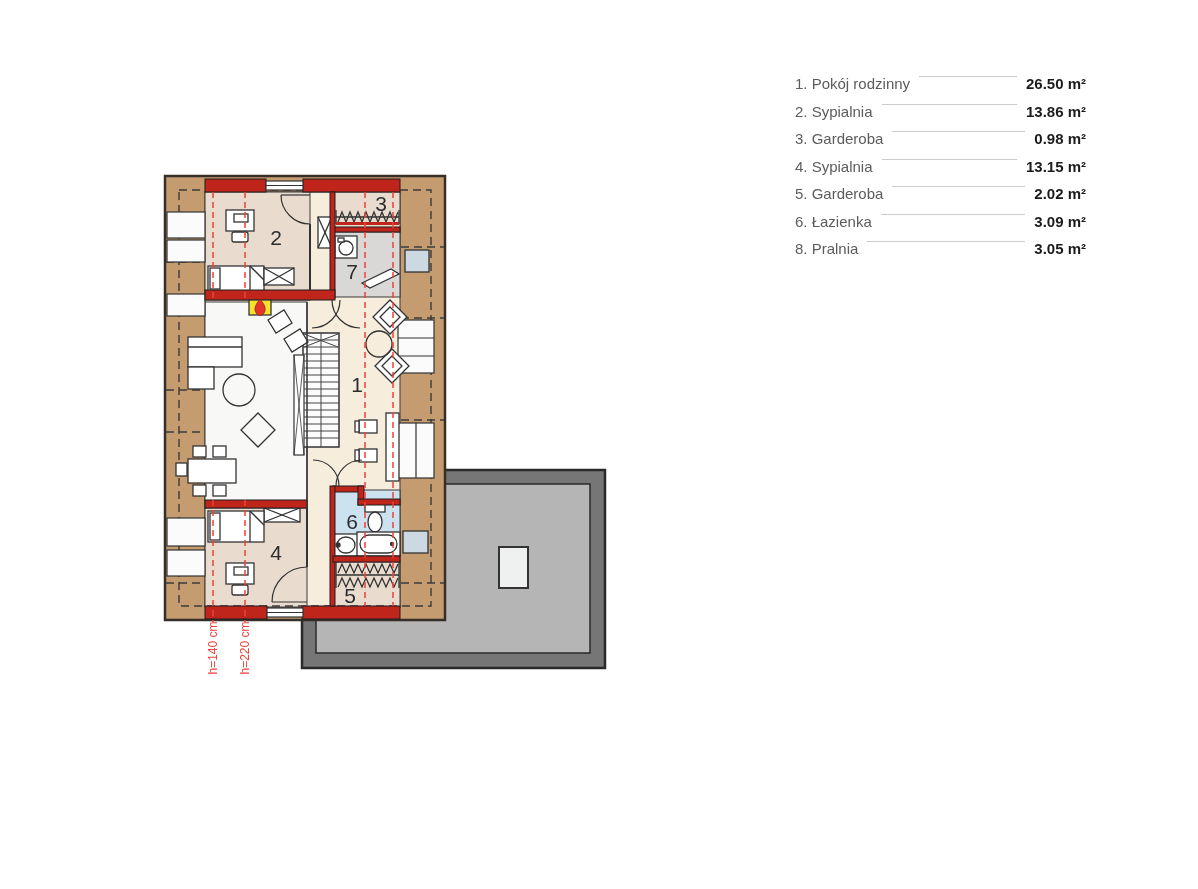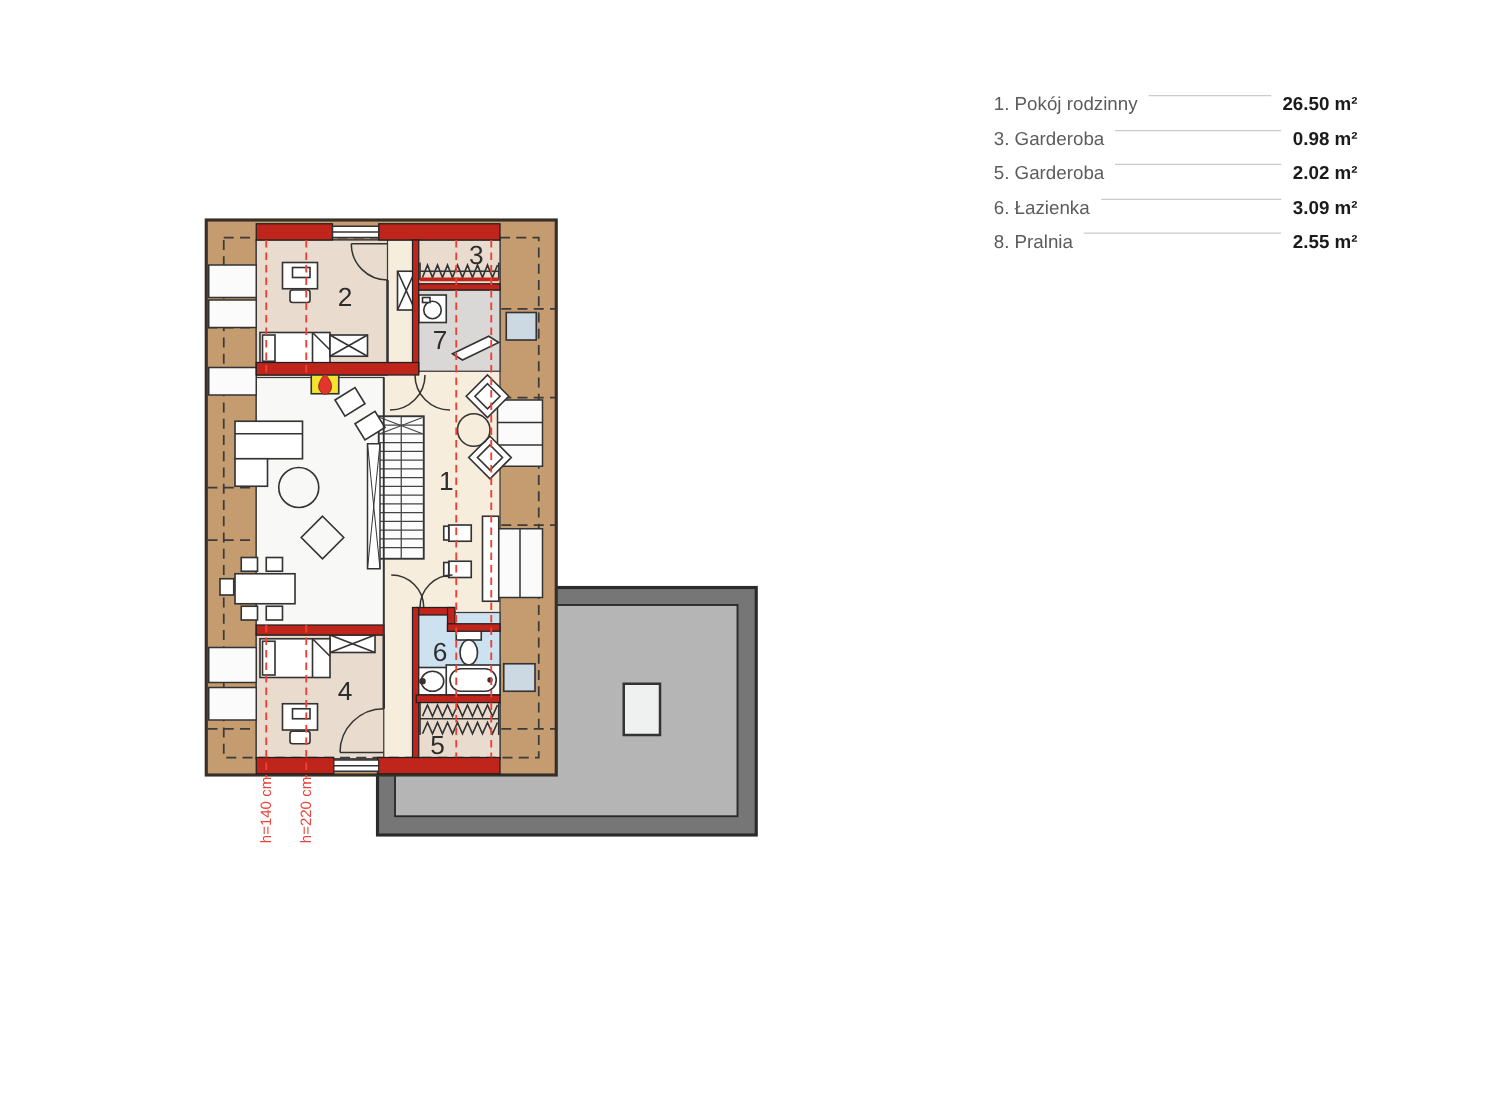--- a/index.html
+++ b/index.html
@@ -240,34 +240,44 @@
     </g>
   </svg>
 
   <div class="legend">
     <div class="legend-row">
       <span class="legend-label">1. Pokój rodzinny</span>
       <span class="legend-line"></span>
       <span class="legend-area">26.50 m²</span>
     </div>
     <div class="legend-row">
+      <span class="legend-label">2. Sypialnia</span>
+      <span class="legend-line"></span>
+      <span class="legend-area">13.86 m²</span>
+    </div>
+    <div class="legend-row">
       <span class="legend-label">3. Garderoba</span>
       <span class="legend-line"></span>
       <span class="legend-area">0.98 m²</span>
     </div>
     <div class="legend-row">
+      <span class="legend-label">4. Sypialnia</span>
+      <span class="legend-line"></span>
+      <span class="legend-area">13.15 m²</span>
+    </div>
+    <div class="legend-row">
       <span class="legend-label">5. Garderoba</span>
       <span class="legend-line"></span>
       <span class="legend-area">2.02 m²</span>
     </div>
     <div class="legend-row">
       <span class="legend-label">6. Łazienka</span>
       <span class="legend-line"></span>
       <span class="legend-area">3.09 m²</span>
     </div>
     <div class="legend-row">
       <span class="legend-label">8. Pralnia</span>
       <span class="legend-line"></span>
-      <span class="legend-area">2.55 m²</span>
+      <span class="legend-area">3.05 m²</span>
     </div>
   </div>
 
 </div>
 
 </body></html>

